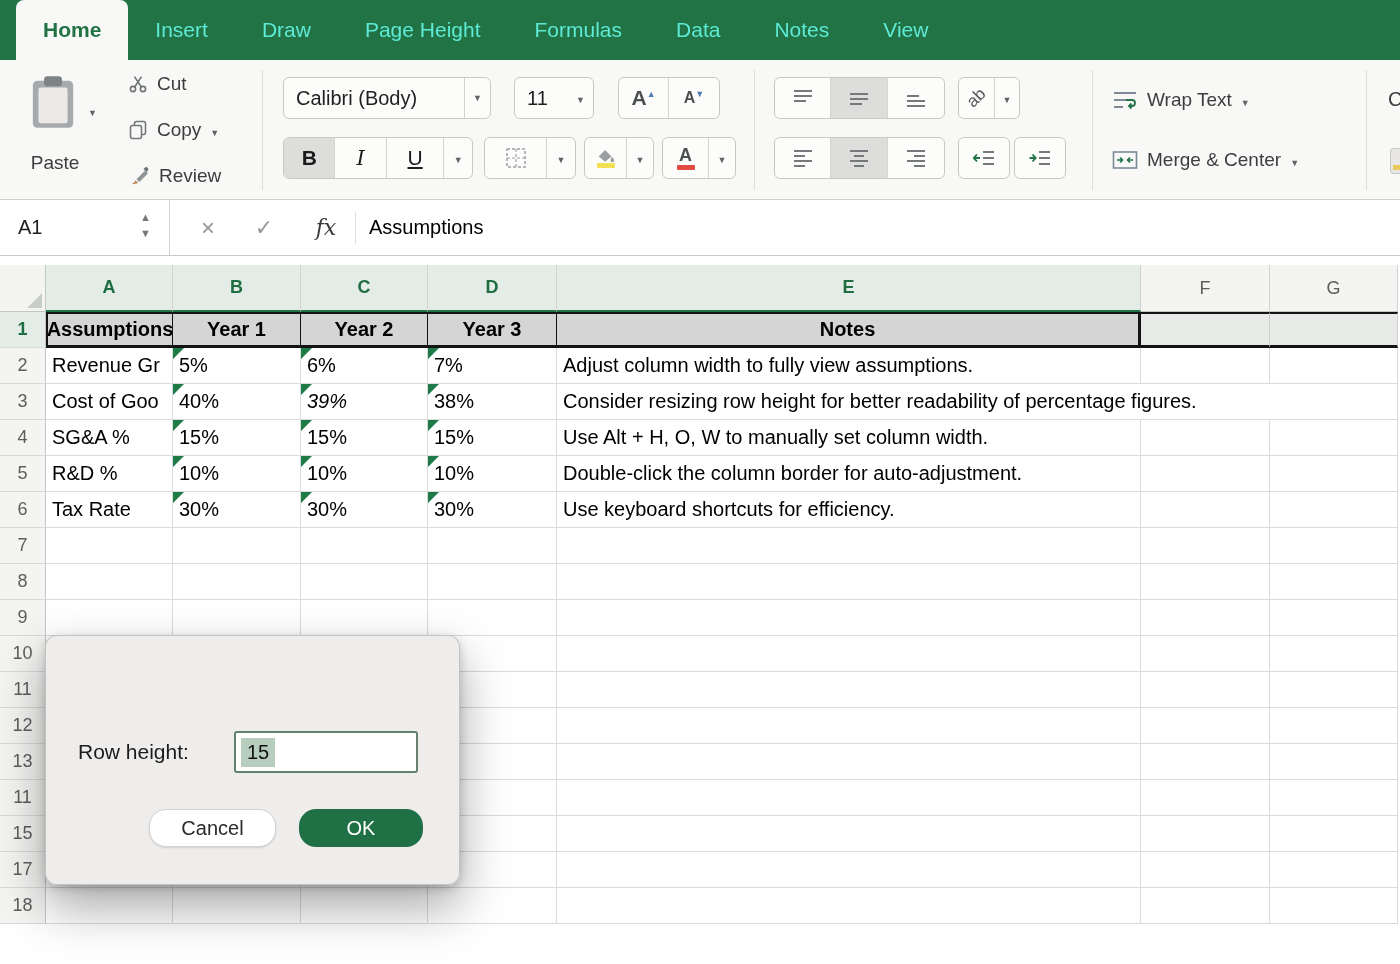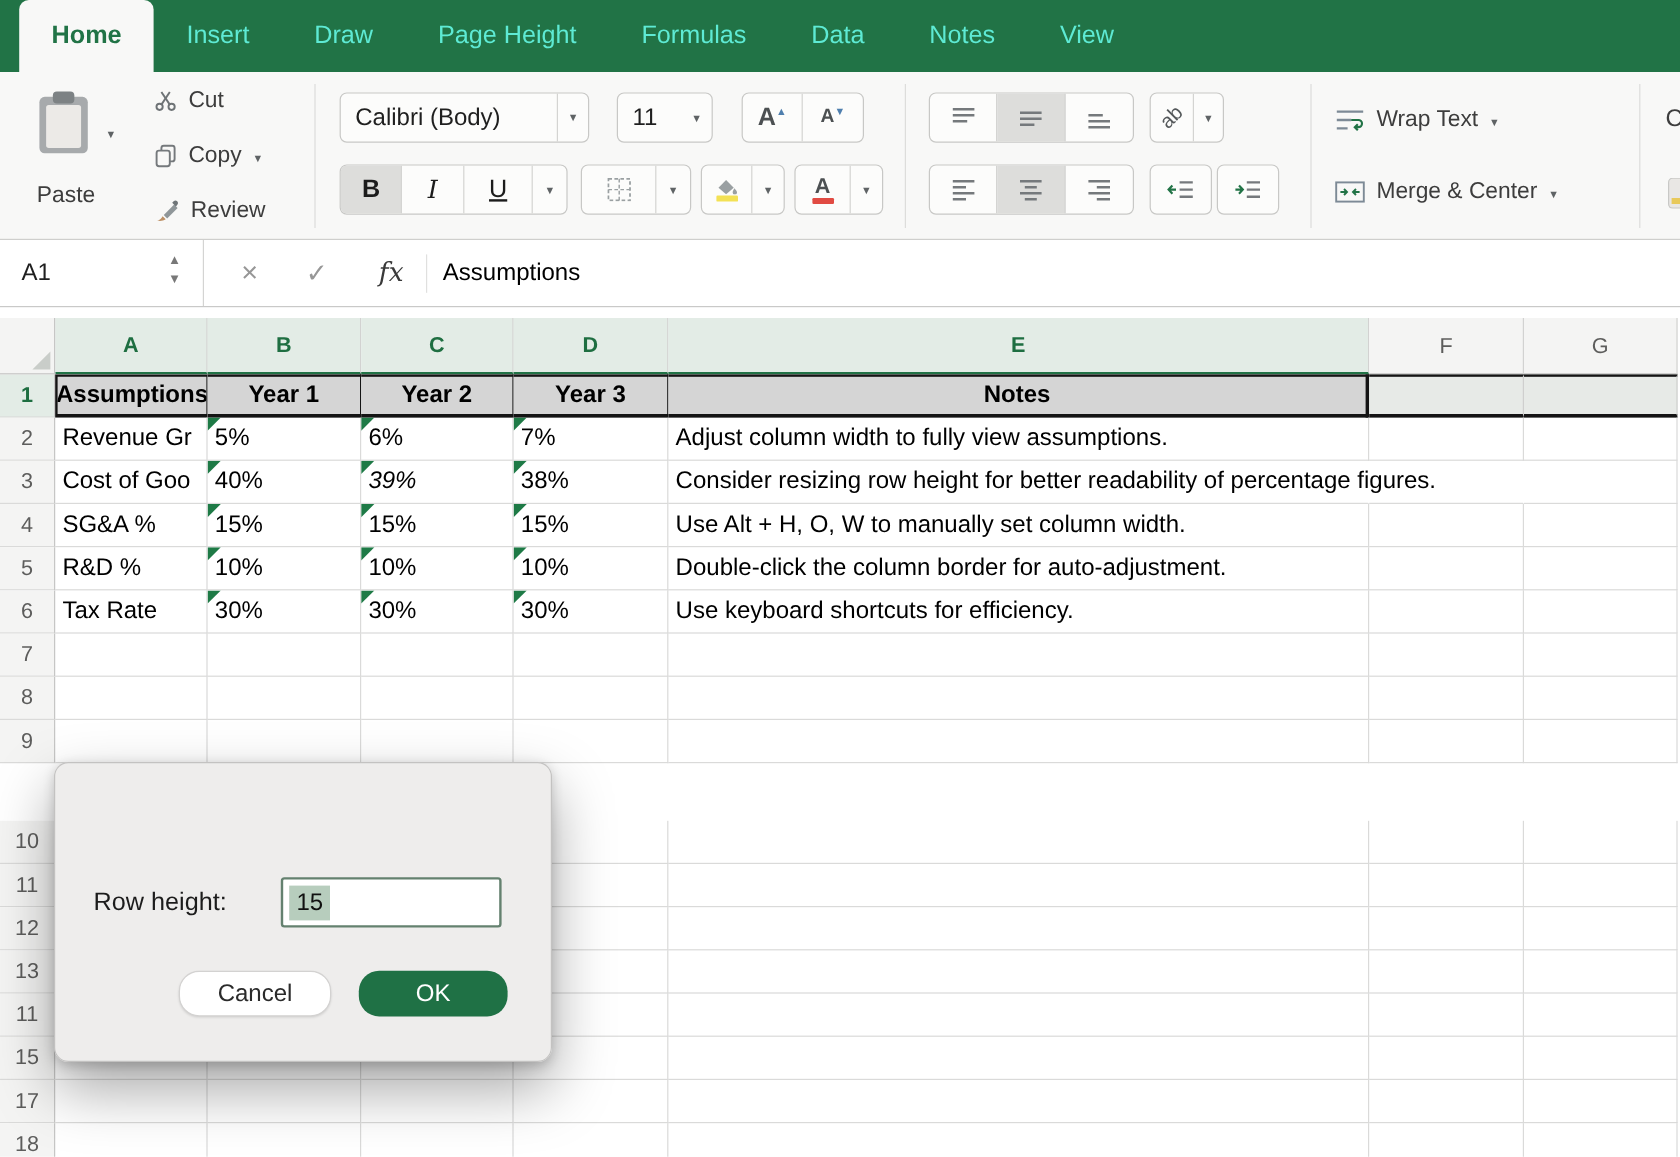--- a/index.html
+++ b/index.html
@@ -533,21 +533,21 @@
       <div class="grid-row" style="height: 36px;">
         <div class="rownum">9</div>
         <div class="cell" style="width: 127px;"></div>
         <div class="cell" style="width: 128px;"></div>
         <div class="cell" style="width: 127px;"></div>
         <div class="cell" style="width: 129px;"></div>
         <div class="cell" style="width: 584px;"></div>
         <div class="cell" style="width: 129px;"></div>
         <div class="cell" style="width: 128px;"></div>
       </div>
-      <div class="grid-row" style="height: 36px; margin-top: 48px;">
+      <div class="grid-row" style="height: 36px;">
         <div class="rownum">10</div>
         <div class="cell" style="width: 127px;"></div>
         <div class="cell" style="width: 128px;"></div>
         <div class="cell" style="width: 127px;"></div>
         <div class="cell" style="width: 129px;"></div>
         <div class="cell" style="width: 584px;"></div>
         <div class="cell" style="width: 129px;"></div>
         <div class="cell" style="width: 128px;"></div>
       </div>
       <div class="grid-row" style="height: 36px;">

